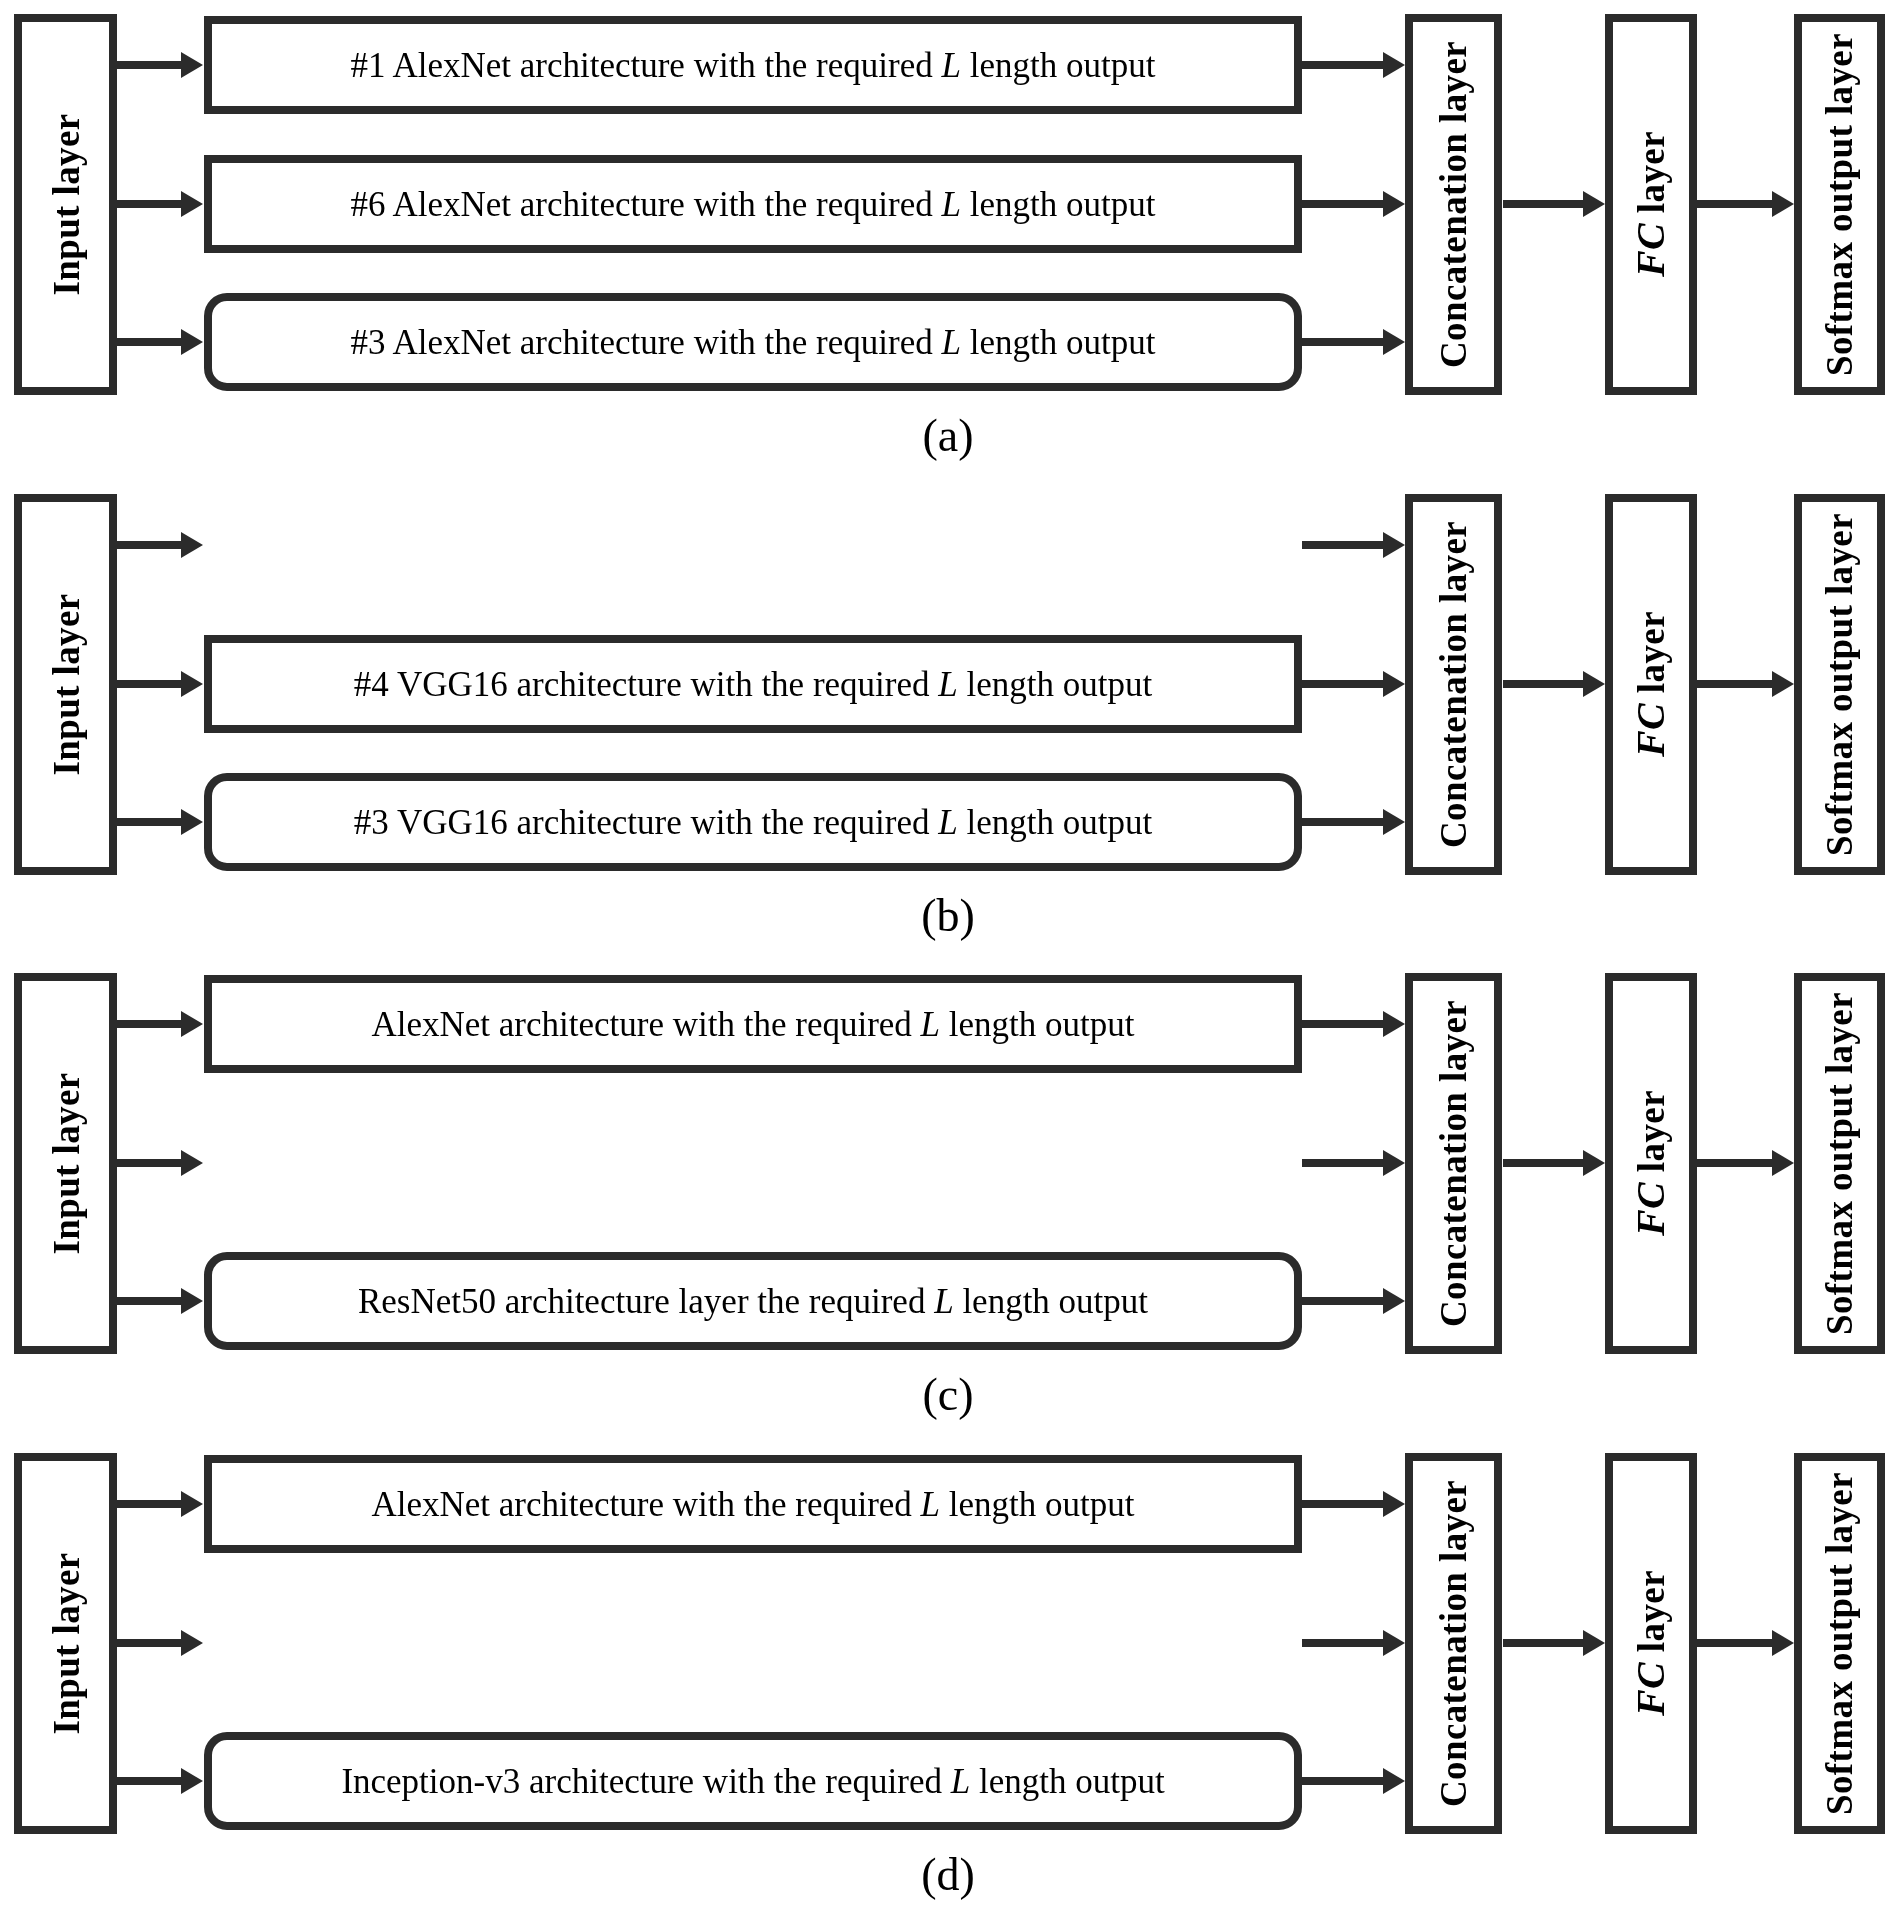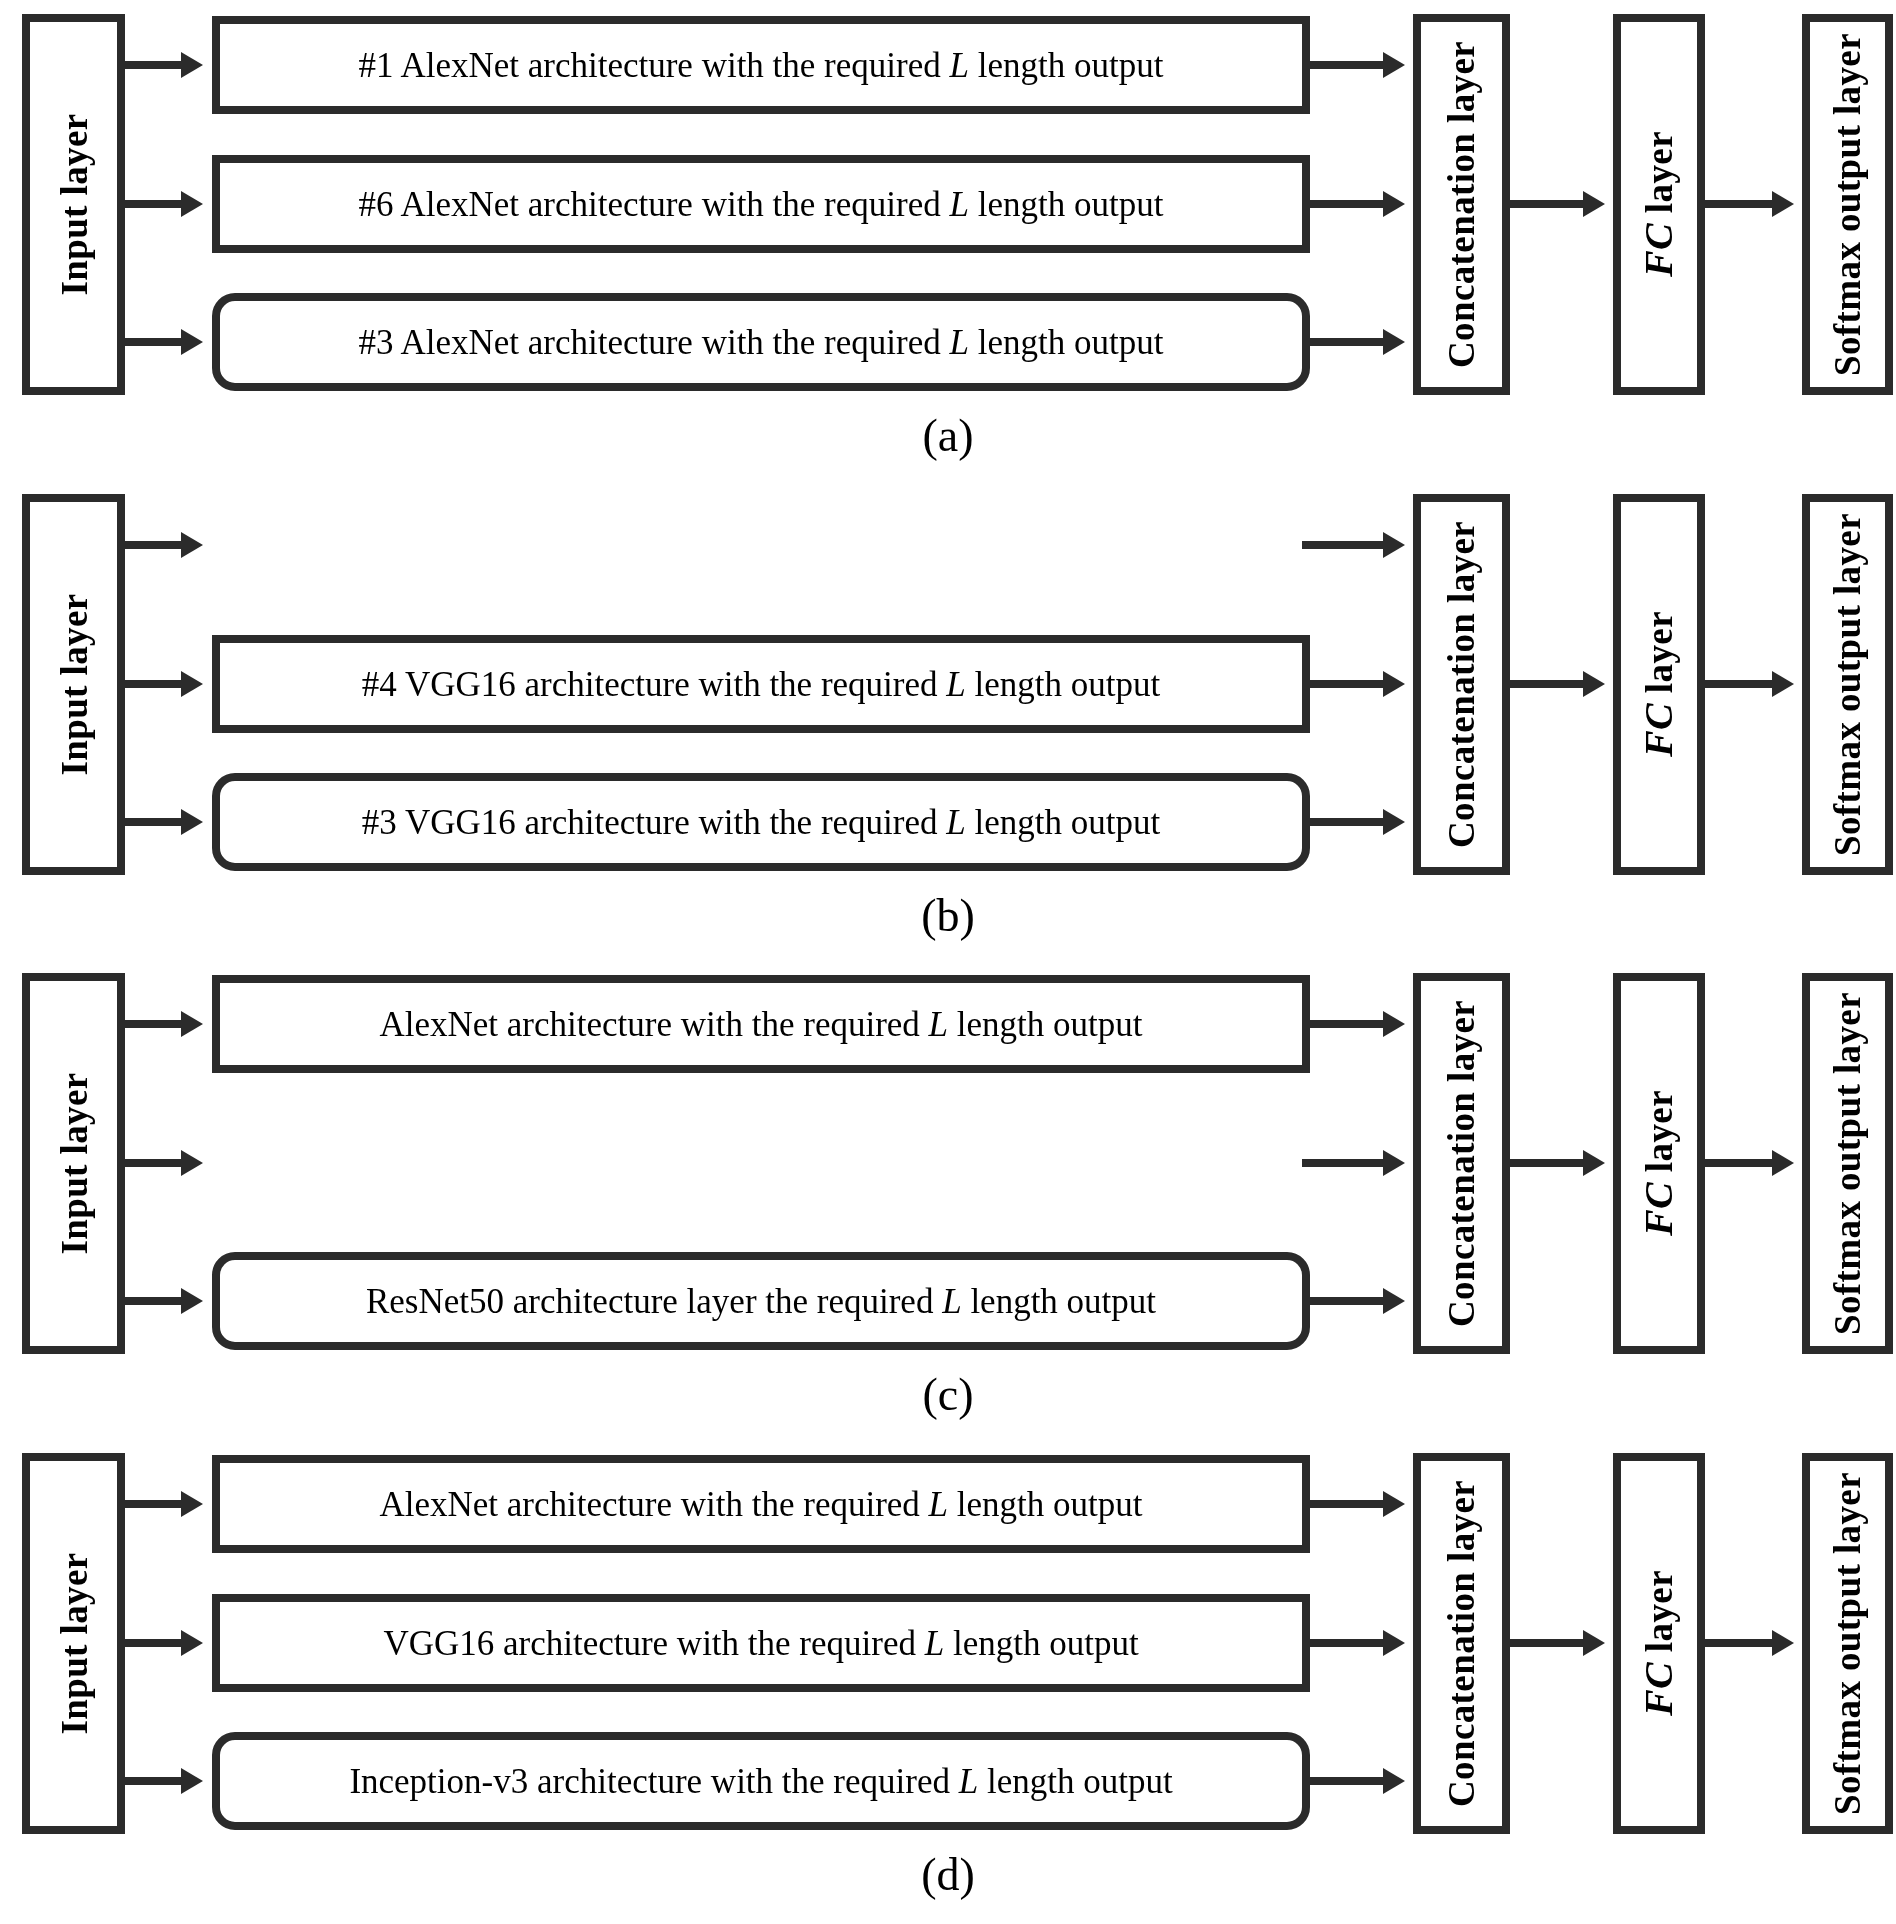--- a/index.html
+++ b/index.html
@@ -14,21 +14,20 @@
   }
   .panel{position:absolute;left:0;width:1896px;height:480px;}
   .node{
     position:absolute;
     background:#ffffff;
     border:8px solid #2b2b2b;
     box-sizing:border-box;
     display:flex;
     align-items:center;
     justify-content:center;
-    margin-left:8px;
   }
   .input   {left:14.4px;   top:-2.4px; width:103px; height:381px;}
   .row     {left:204px;  width:1098px; height:98px;}
   .r0{top:0;} .r1{top:139px;} .r2{top:277px;border-radius:23px;}
   .concat  {left:1405px; top:-2.4px; width:97px; height:381px;}
   .fc      {left:1605px; top:-2.4px; width:92px; height:381px;}
   .softmax {left:1794px; top:-2.4px; width:91px; height:381px;}
   .vlabel{
     transform:rotate(-90deg);
     white-space:nowrap;
@@ -189,23 +188,20 @@
       <span class="vlabel">Input layer</span>
     </div>
 
     <div class="arrow in-arrow ar0"></div>
     <div class="arrow in-arrow ar1"></div>
     <div class="arrow in-arrow ar2"></div>
 
     <div class="node row r0">
       <span class="rowtext"><span>AlexNet architecture with the required </span><em class="var-l">L</em><span> length output</span></span>
     </div>
-    <div class="node row r1">
-      <span class="rowtext"><span>VGG16 architecture with the required </span><em class="var-l">L</em><span> length output</span></span>
-    </div>
     <div class="node row r2">
       <span class="rowtext"><span>Inception-v3 architecture with the required </span><em class="var-l">L</em><span> length output</span></span>
     </div>
 
     <div class="arrow out-arrow ar0"></div>
     <div class="arrow out-arrow ar1"></div>
     <div class="arrow out-arrow ar2"></div>
 
     <div class="node concat">
       <span class="vlabel">Concatenation layer</span>

